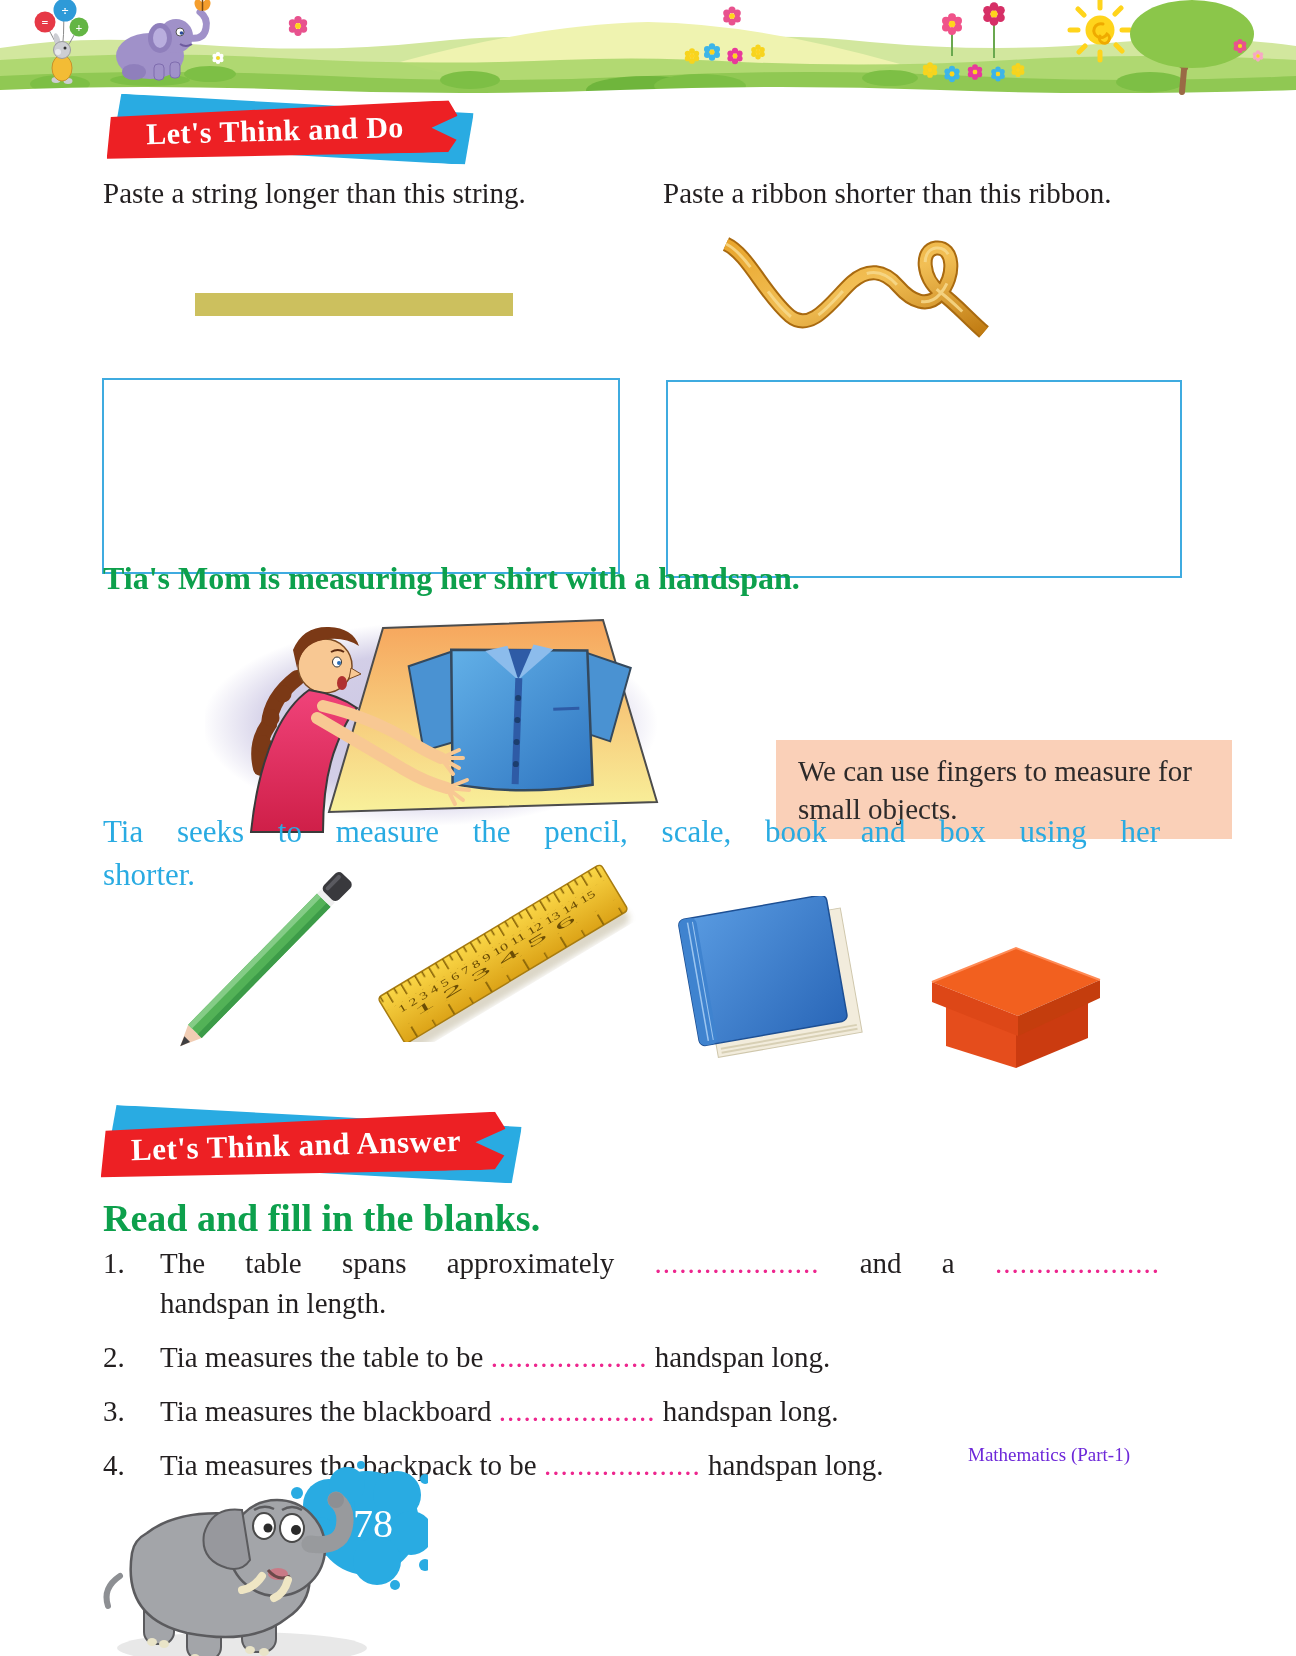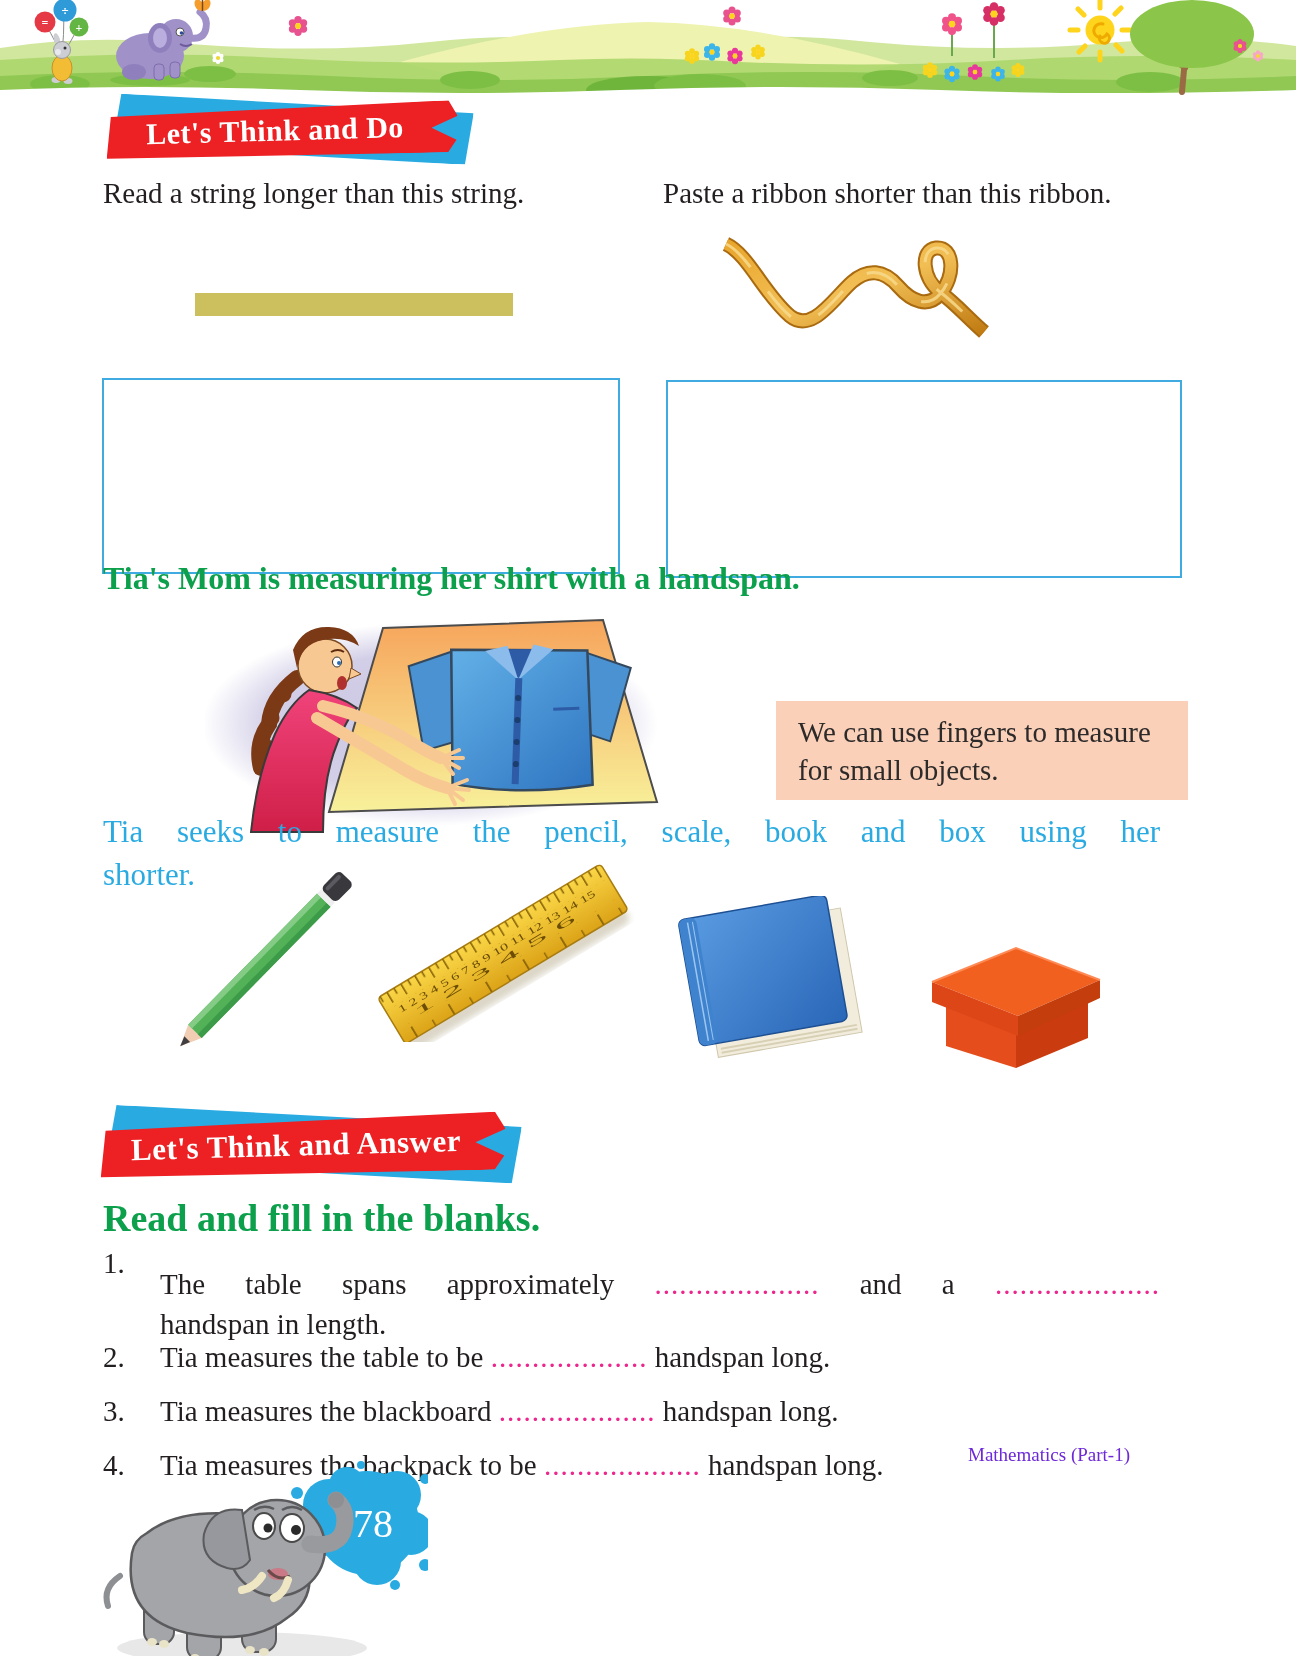--- a/index.html
+++ b/index.html
@@ -30,21 +30,21 @@
   .string-bar{background:#ccc05e;}
 
   .paste-box{border:2px solid #3fabe0;background:#fff;}
 
   .note-box{background:#fad0b8;font-size:29px;line-height:38px;color:#2d2a2a;
             padding:12px 18px 0 22px;box-sizing:border-box;}
 
   
   .q{left:103px;width:1062px;font-size:29px;line-height:40px;color:#231f20;}
   .q-num{display:inline-block;width:57px;vertical-align:top;}
-  .q1-body{display:inline-block;vertical-align:top;width:1000px;margin-top:21px;}
+  .q1-body{display:inline-block;vertical-align:top;width:1000px;}
   .blank{color:#ed268e;letter-spacing:1px;}
 
   .footer-text{font-size:19px;color:#6d28d9;}
 </style>
 </head>
 <body>
 
 <div id="page">
 
   <svg class="abs" style="left:0;top:0" width="1296" height="96" viewBox="0 0 1296 96">
@@ -146,21 +146,21 @@
       <circle cx="1" cy="-12" r="1.5" fill="#333"></circle>
     </g>
   </svg>
 
   <div class="ribbon-banner" style="left:106px;top:102px;width:360px;height:60px">
     <div class="banner-blue"></div>
     <div class="banner-red"></div>
     <span class="banner-label" style="font-size:30px">Let's Think and Do</span>
   </div>
 
-  <div class="abs body-text nowrap" style="left:103px;top:174px;width:560px">Read a string longer than this string.</div>
+  <div class="abs body-text nowrap" style="left:103px;top:174px;width:560px">Paste a string longer than this string.</div>
 
   <div class="abs body-text" style="left:663px;top:174px;width:455px">Paste a ribbon shorter than this ribbon.</div>
 
   <div class="abs string-bar" style="left:195px;top:293px;width:318px;height:23px"></div>
 
   <svg class="abs" style="left:712px;top:232px" width="318" height="122" viewBox="0 0 318 122">
     <defs>
       <linearGradient id="gold" x1="0" y1="0" x2="1" y2="1">
         <stop offset="0" stop-color="#e9a62d"></stop>
         <stop offset="0.5" stop-color="#f2bf55"></stop>
@@ -228,21 +228,21 @@
       <path d="M104,84 Q84,98 70,128 Q52,168 46,226 L118,226 Q118,172 132,138 Q142,112 152,102 Q132,88 104,84 Z" fill="url(#dress)" stroke="#3a3a3a" stroke-width="2"></path>
       <path d="M118,100 Q168,112 206,136 Q222,146 236,152" stroke="#f8c893" stroke-width="12" fill="none" stroke-linecap="round"></path>
       <path d="M112,112 Q160,140 200,164 Q220,176 242,182" stroke="#f8c893" stroke-width="12" fill="none" stroke-linecap="round"></path>
       <g stroke="#f8c893" stroke-width="4" stroke-linecap="round">
         <path d="M236,152 L254,144 M236,152 L258,152 M236,152 L254,162 M236,152 L248,168"></path>
         <path d="M242,182 L262,174 M242,182 L264,184 M242,182 L258,194 M242,182 L250,198"></path>
       </g>
     </g>
   </svg>
 
-  <div class="abs note-box" style="left:776px;top:701px;width:412px;height:99px">We can use fingers to measure for small objects.</div>
+  <div class="abs note-box" style="left:776px;top:740px;width:456px;height:99px">We can use fingers to measure for small objects.</div>
 
   <div class="abs heading-blue" style="left:103px;top:810px;width:1057px">
     <div class="just">Tia seeks to measure the pencil, scale, book and box using her</div>
     <div>shorter.</div>
   </div>
 
   <svg class="abs" style="left:160px;top:862px" width="210" height="196" viewBox="0 0 210 196">
     <g transform="translate(105,98) rotate(-45.5)">
       <polygon points="-121,0 -100,-9.5 -100,9.5" fill="#f1cdb4"></polygon>
       <polygon points="-121,0 -111,-4 -111,4" fill="#3f3f41"></polygon>

